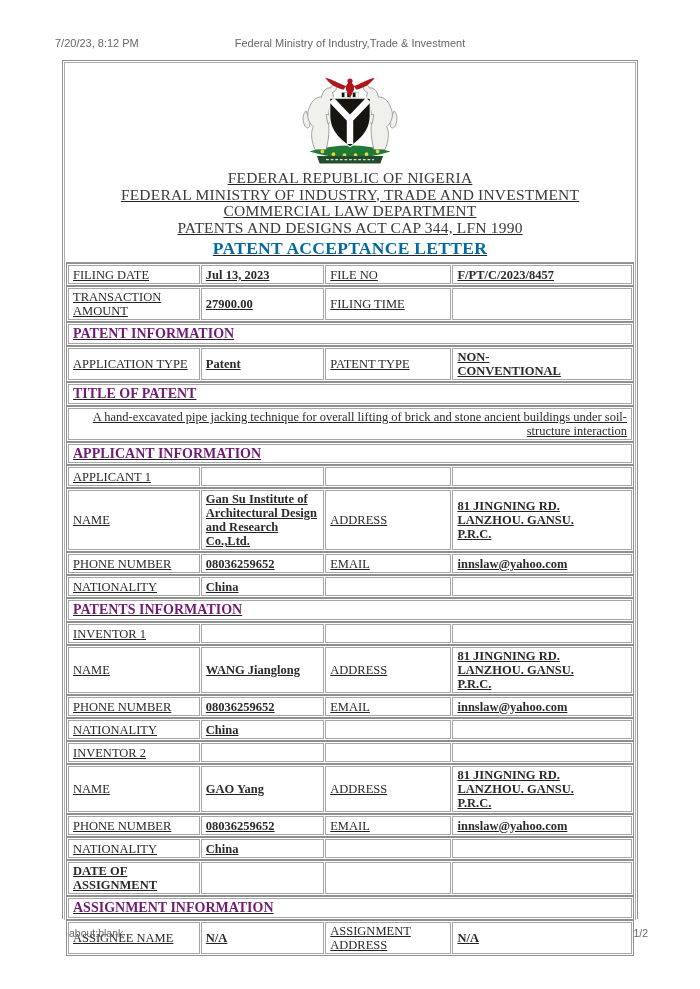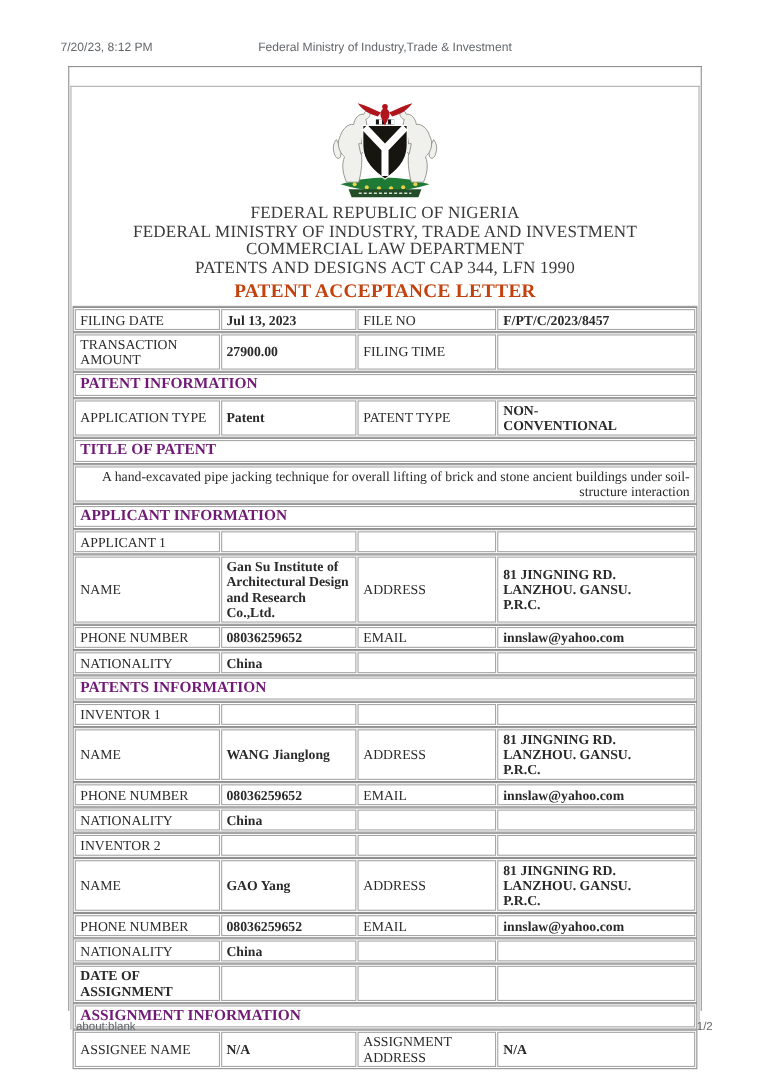--- a/index.html
+++ b/index.html
@@ -20,27 +20,28 @@
   }
   .print-footer .url{position:absolute;left:55px;top:0;margin-left:14px;}
   .print-footer .pg{position:absolute;right:52px;top:0;}
   
   .doc{
     position:absolute;left:62px;top:60px;width:574px;height:858px;
     border:1px solid #8f8f8f;border-bottom:none;
   }
   .doc-inner{
     border:1px solid #b0b0b0;border-bottom:none;
-    margin:17px 1px 0 1px;height:100%;box-sizing:border-box;
+    margin:1px 1px 0 1px;height:100%;box-sizing:border-box;
     padding:0 1px;
+    text-decoration:underline;
   }
   
   .letterhead{text-align:center;padding-top:13px;border-bottom:1px solid #9a9a9a;padding-bottom:3px;}
   .letterhead .hline{font-size:15.5px;line-height:1.07;color:#3a3a3a;letter-spacing:.2px;}
-  .letterhead .doc-title{font-size:17.5px;font-weight:bold;color:#c2410c;margin-top:2px;letter-spacing:.3px;}
+  .letterhead .doc-title{font-size:17.5px;font-weight:bold;color:#0369a1;margin-top:2px;letter-spacing:.3px;}
   .emblem{display:block;margin:0 auto 2px auto;}
   
   table.t{
     width:100%;table-layout:fixed;
     border-collapse:separate;border-spacing:1px;
     border:1px solid #8f8f8f;
   }
   table.t td{
     border:1px solid #a6a6a6;
     padding:1px 4px;font-size:12.5px;line-height:1.12;color:#2a2a2a;

